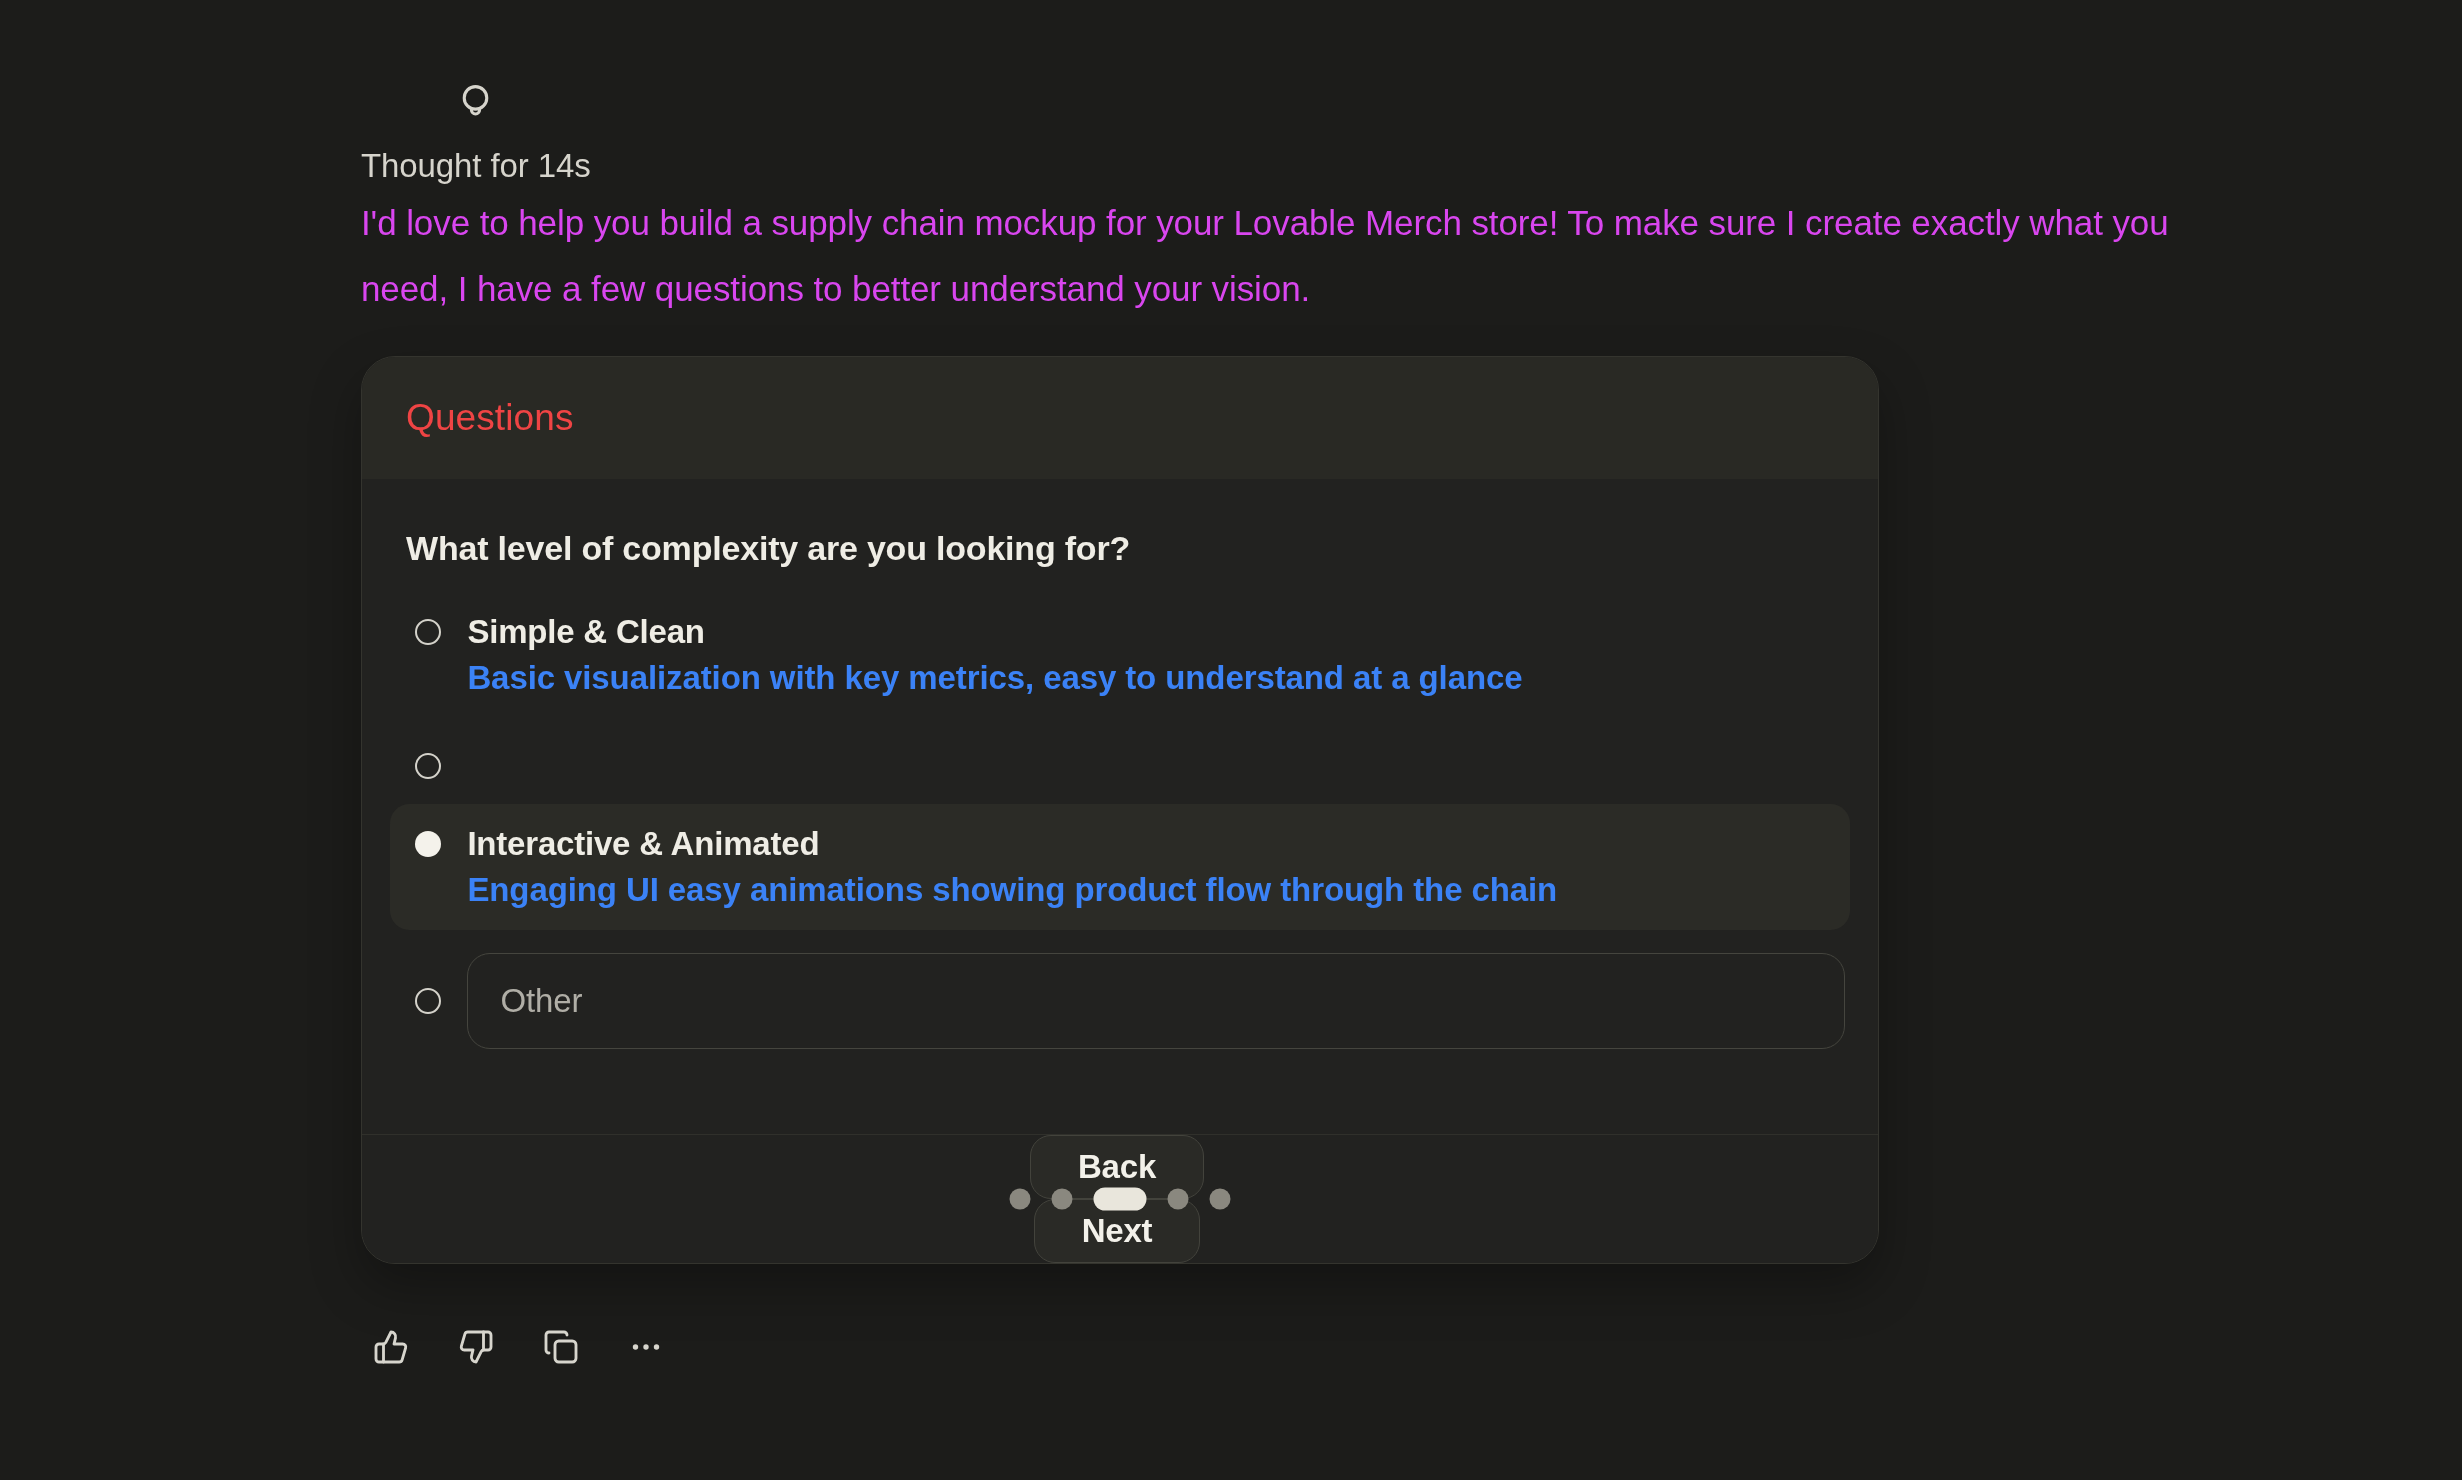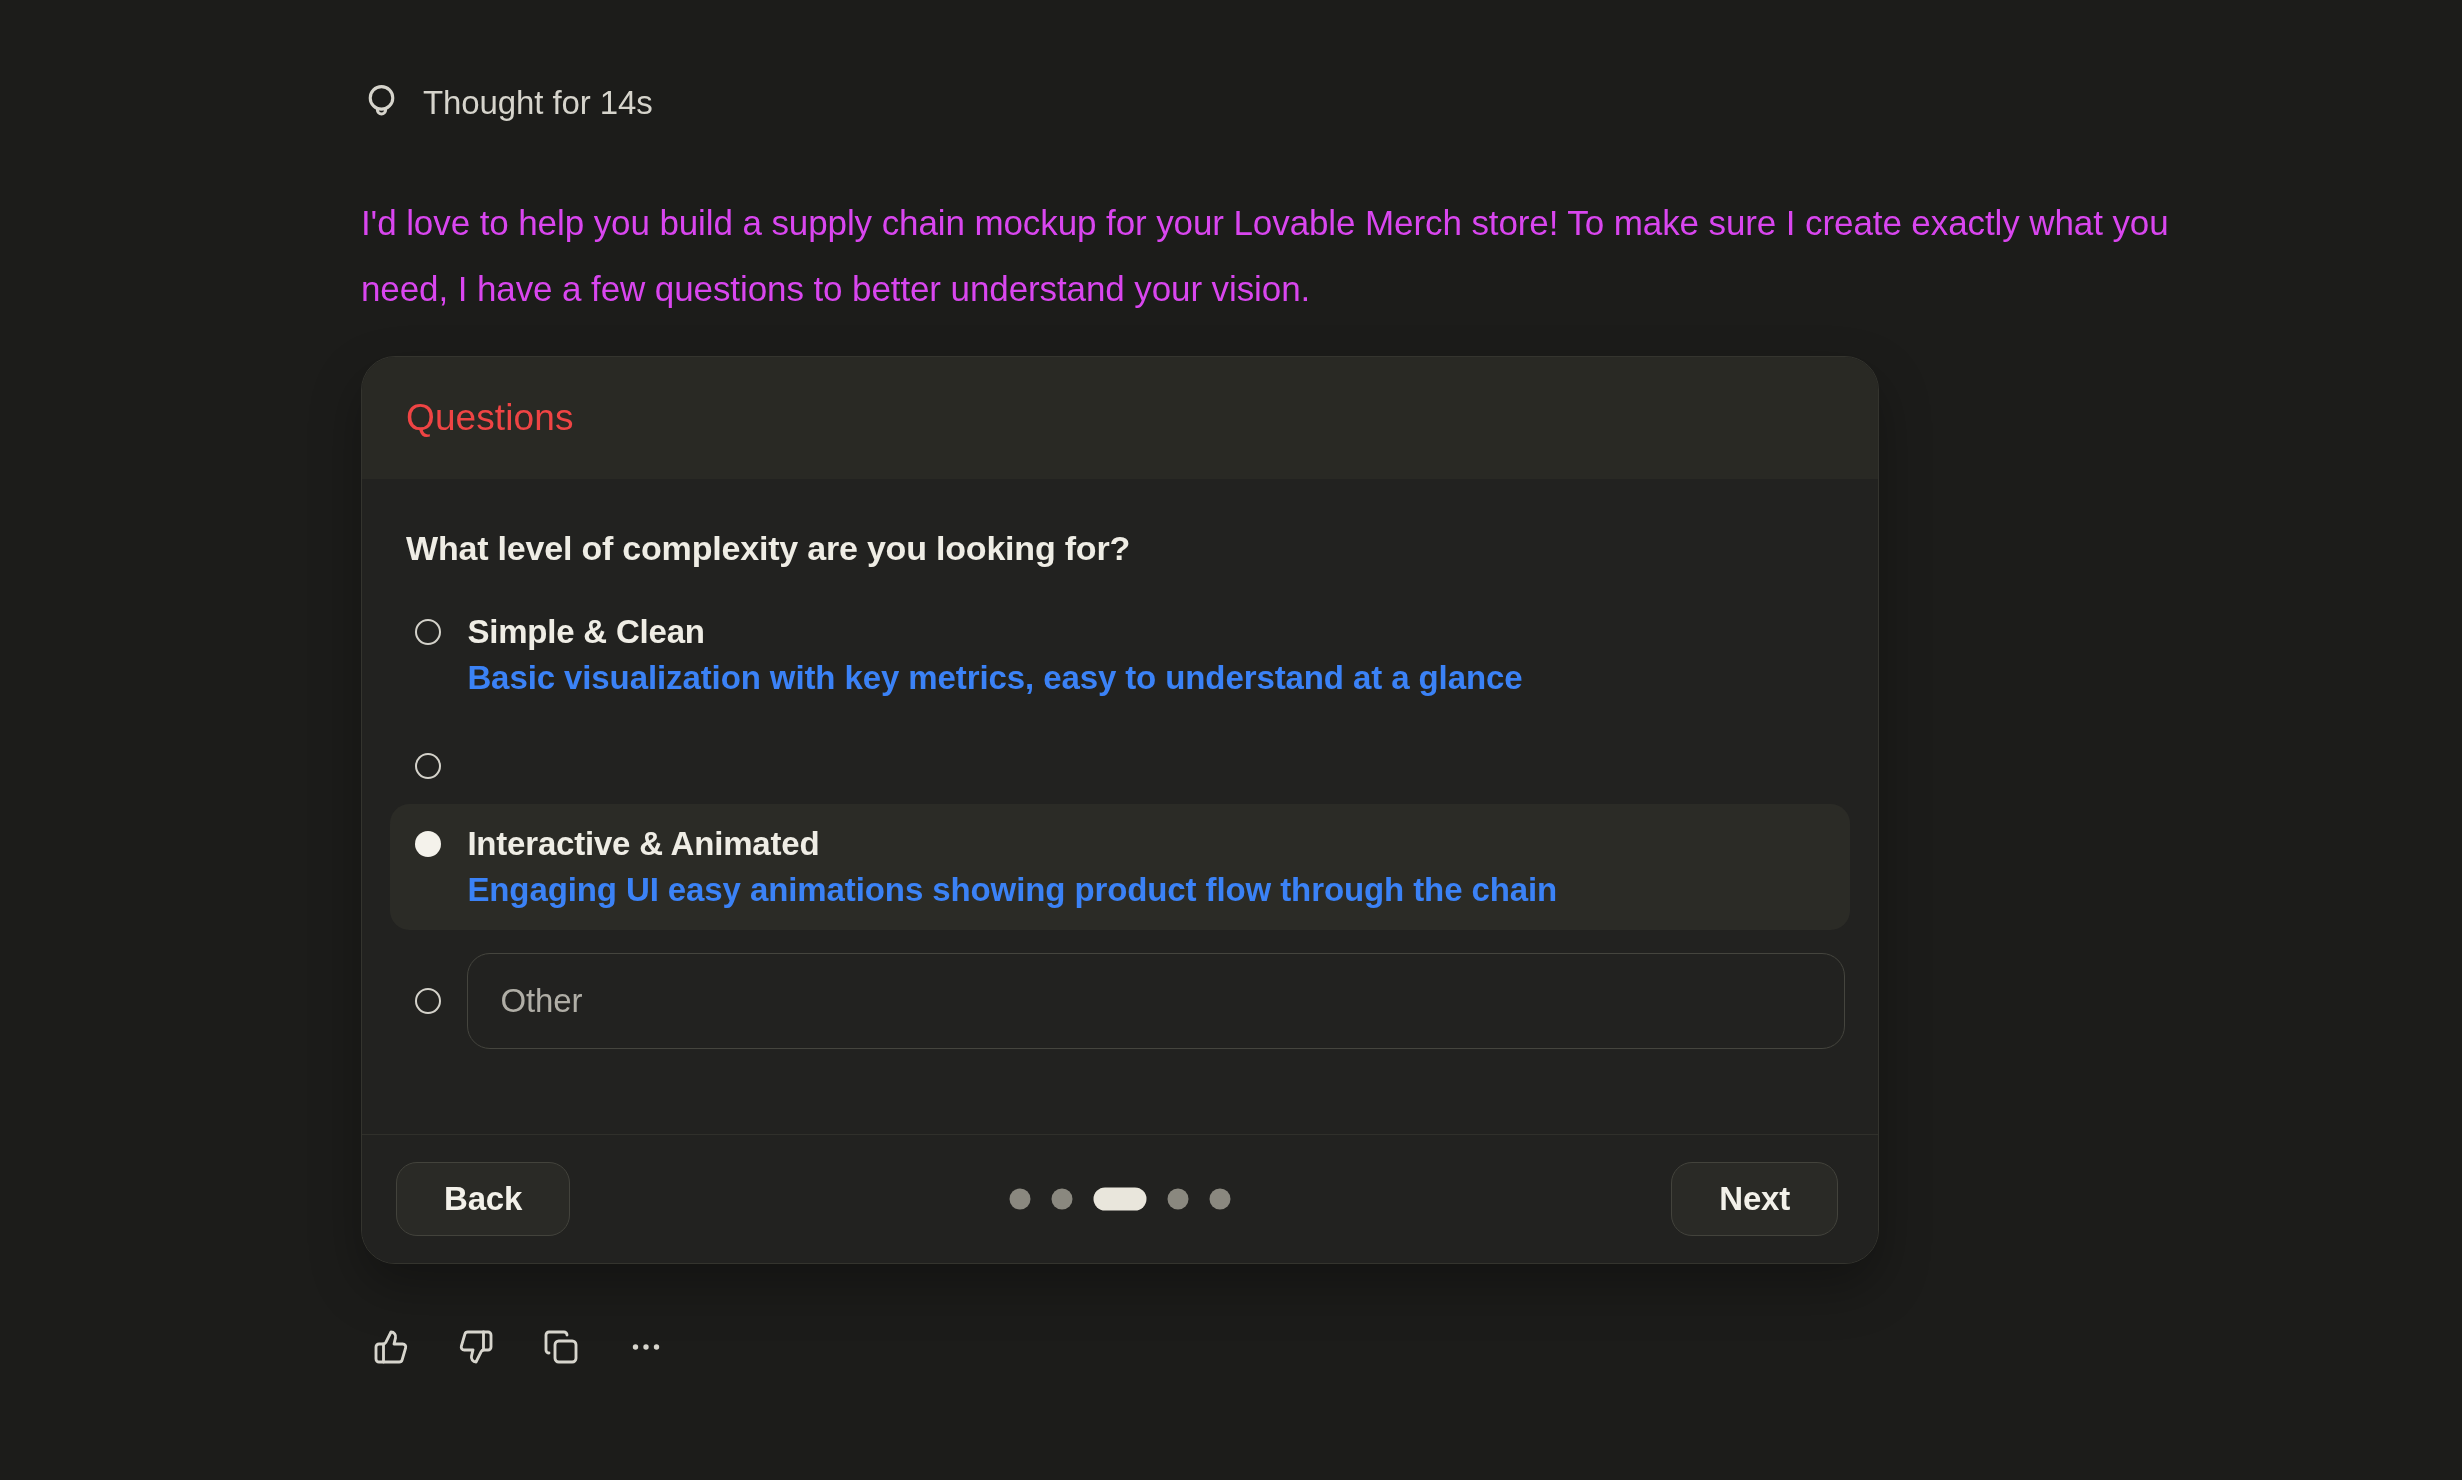--- a/index.html
+++ b/index.html
@@ -11,20 +11,21 @@
     overflow:hidden;
     -webkit-font-smoothing:antialiased;
   }
 
   
   .thought-row {
     position:absolute; left:361px; top:80px;
     display:flex; align-items:center; gap:21px;
     color:#d6d4cc; font-size:33px; letter-spacing:-0.1px;
     cursor:pointer;
+    flex-direction:column;
   }
   .thought-row svg { width:41px; height:46px; display:block; }
 
   
   .message {
     position:absolute; left:361px; top:190px; width:1811px;
     font-size:35px; line-height:66px; letter-spacing:-0.1px;
     color:#d946ef; font-weight:400;
   }
 
@@ -84,20 +85,21 @@
     padding:0 32px; font-size:33px; font-family:inherit;
     color:#e9e7df; letter-spacing:-0.1px; outline:none;
   }
   .other-input::placeholder { color:#b0aea6; }
 
   .card-footer {
     position:absolute; left:0; right:0; bottom:0; height:129px;
     border-top:1.1px solid #30302b; background:#222220;
     display:flex; align-items:center; justify-content:space-between;
     padding:0 40px 0 34px;
+    flex-direction:column;
   }
   .btn {
     height:74px; padding:0 47px;
     background:#2a2a26; border:1.7px solid #43433c; border-radius:21px;
     font-size:33px; font-weight:700; color:#f3f1ea;
     font-family:inherit; letter-spacing:-0.2px; cursor:pointer;
   }
   .dots {
     position:absolute; left:50%; top:50%; transform:translate(-50%,-50%);
     display:flex; align-items:center; gap:21px;

